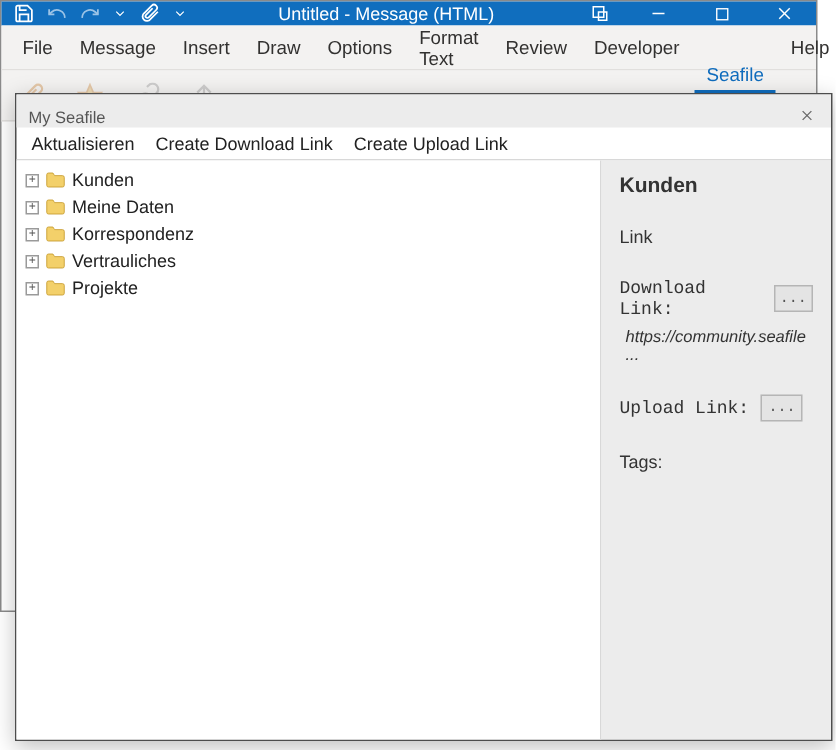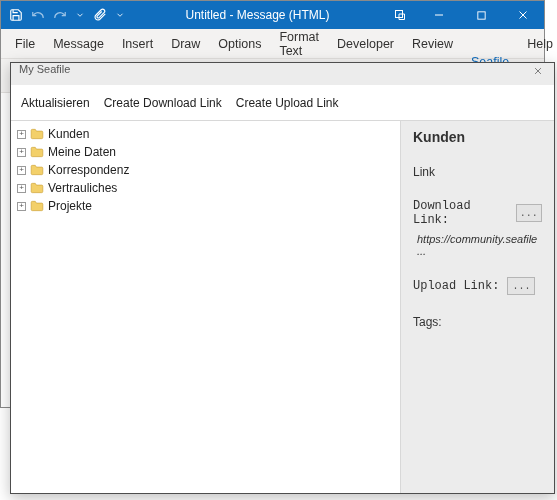--- a/index.html
+++ b/index.html
@@ -17,21 +17,21 @@
   
   .outlook-window {
     position: absolute;
     left: 0; top: 0;
     width: 545px;
     height: 408px;
     border: 1px solid #8a8a8a;
     background: #fff;
   }
   .outlook-titlebar {
-    height: 28px;
+    height: 16px;
     background: #106ebe;
     color: #fff;
     display: flex;
     align-items: center;
     font-size: 12px;
   }
   .tb-qat {
     display: flex;
     align-items: center;
     gap: 8px;
@@ -86,33 +86,33 @@
     background:#fff;
     border:1px solid #4d4d4d;
     box-shadow: 0 4px 14px rgba(0,0,0,.25);
     display:flex;
     flex-direction:column;
   }
   .sf-titlebar {
     height: 22px;
     background:#ececec;
     display:flex;
-    align-items:flex-start;
+    align-items:flex-end;
     padding:0 8px;
     font-size:11px;
     color:#555;
   }
   .sf-title { flex:1; }
   .sf-close {
     width:16px; height:16px;
     display:flex; align-items:center; justify-content:center;
     color:#666;
   }
   .sf-menubar {
-    height: 36px;
+    height: 22px;
     display:flex;
     align-items:center;
     gap: 14px;
     padding: 0 10px;
     font-size:12px;
     color:#222;
     border-bottom:1px solid #d8d8d8;
   }
   .sf-menu-item { cursor:default; }
   .sf-body {
@@ -239,22 +239,22 @@
     </div>
   </div>
 
   <div class="outlook-menubar">
     <span class="menubar-item">File</span>
     <span class="menubar-item">Message</span>
     <span class="menubar-item">Insert</span>
     <span class="menubar-item">Draw</span>
     <span class="menubar-item">Options</span>
     <span class="menubar-item">Format Text</span>
+    <span class="menubar-item">Review</span>
     <span class="menubar-item">Developer</span>
-    <span class="menubar-item">Review</span>
     <span class="menubar-item active">Seafile</span>
     <span class="menubar-item">Help</span>
 
   </div>
 
   <div class="outlook-ribbon">
     <svg class="ribbon-icon" viewBox="0 0 24 24" fill="none" stroke="#c97a22" stroke-width="2">
         <path d="M21 10l-8.5 8.5a5 5 0 1 1-7-7L14 3a3.5 3.5 0 0 1 5 5L10.5 16.5a2 2 0 1 1-3-3L15 6"></path>
       </svg>
     <svg class="ribbon-icon" viewBox="0 0 24 24" fill="#e8b54a" stroke="#c97a22" stroke-width="1.5">

